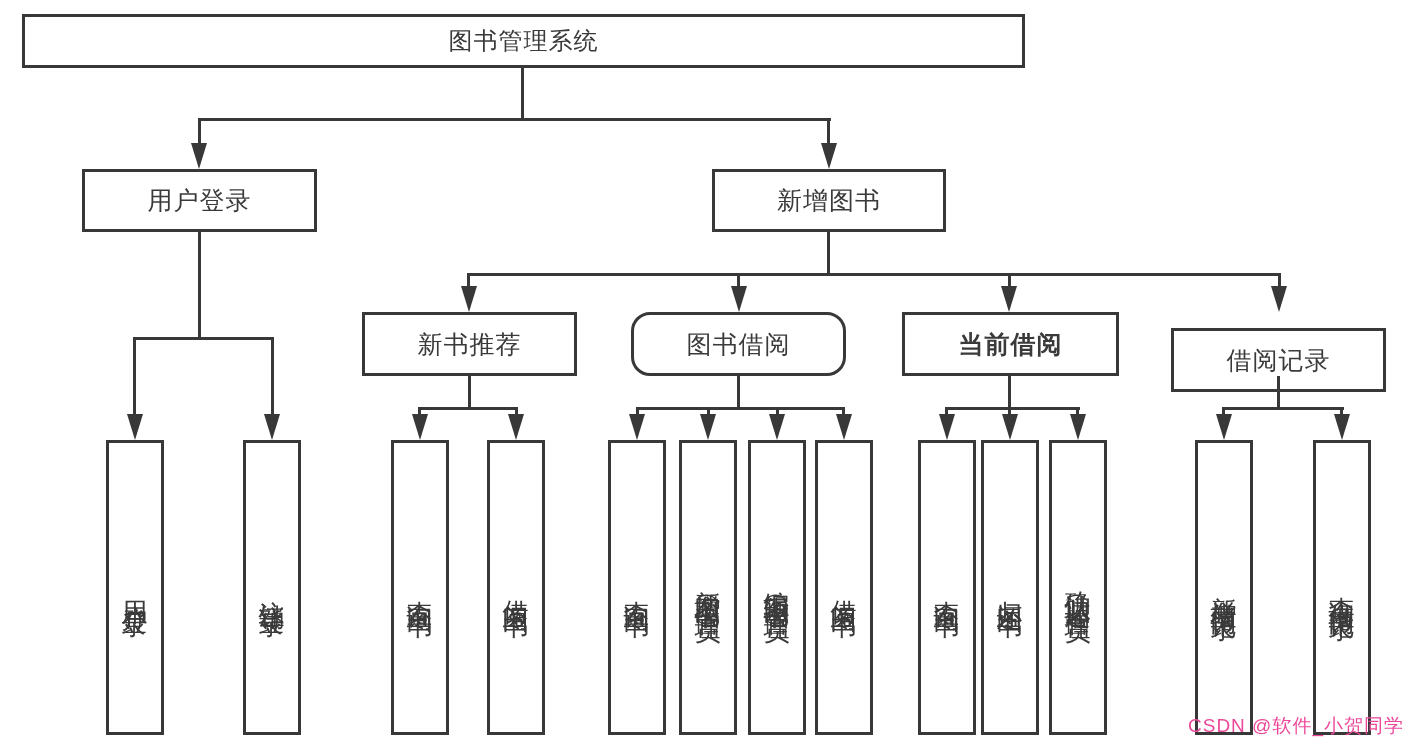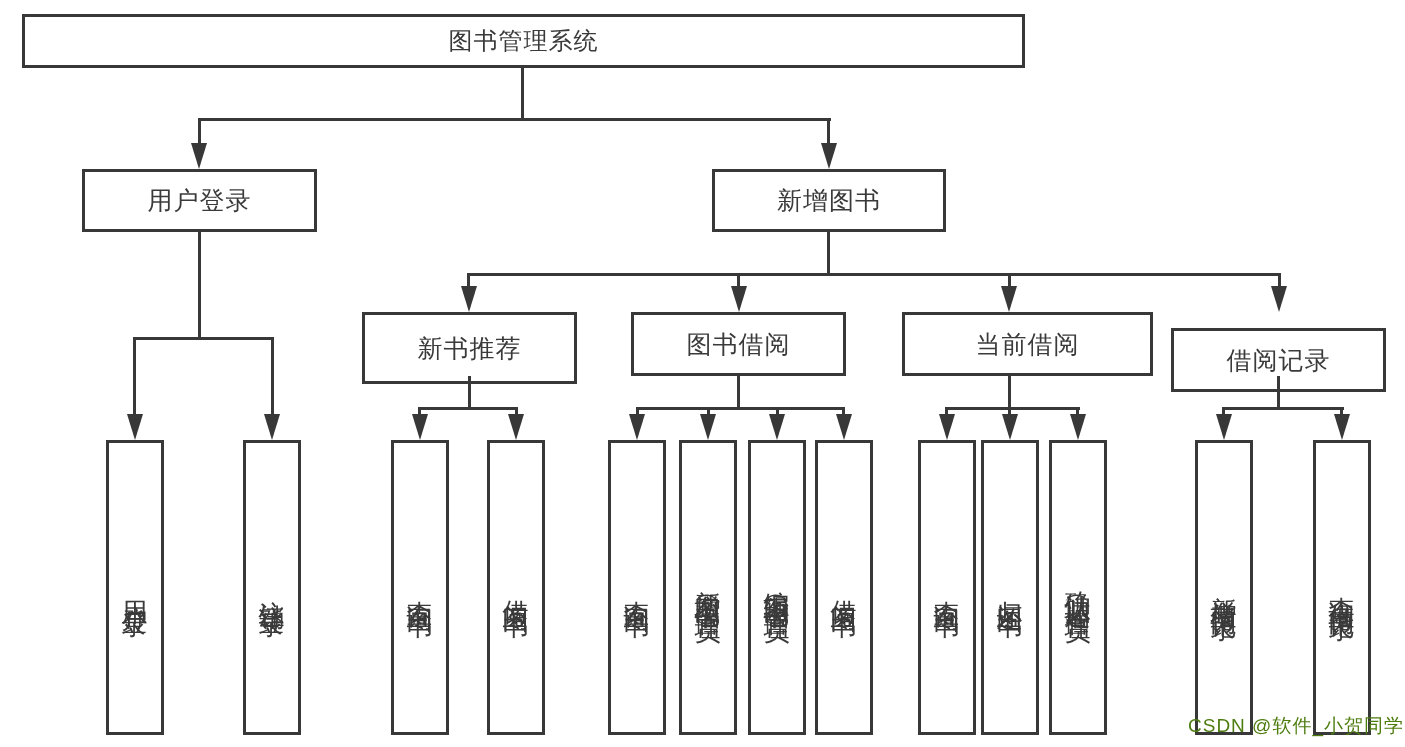--- a/index.html
+++ b/index.html
@@ -43,42 +43,42 @@
     position:absolute;
     width:0;height:0;
     border-left:8px solid transparent;
     border-right:8px solid transparent;
     border-top:26px solid #383838;
   }
   #watermark{
     position:absolute;
     left:1188px;top:713px;
     font-size:19px;
-    color:#4d7c0f;
+    color:#ec4899;
     letter-spacing:1px;
     z-index:5;
     white-space:nowrap;
   }
 </style>
 </head>
 <body>
 
 <div id="stage">
 
   <div class="bh" style="left:22px;top:14px;width:1003px;height:54px;font-size:24px;">图书管理系统</div>
 
   <div class="bh" style="left:82px;top:169px;width:235px;height:63px;">用户登录</div>
 
   <div class="bh" style="left:712px;top:169px;width:234px;height:63px;">新增图书</div>
 
-  <div class="bh" style="left:362px;top:312px;width:215px;height:72px;">新书推荐</div>
+  <div class="bh" style="left:362px;top:312px;width:215px;height:64px;">新书推荐</div>
 
-  <div class="bh" style="left:631px;top:312px;width:215px;height:64px;">图书借阅</div>
+  <div class="bh" style="left:631px;top:312px;width:215px;height:64px;border-radius:19px;">图书借阅</div>
 
-  <div class="bh" style="left:902px;top:312px;width:251px;height:64px;">当前借阅</div>
+  <div class="bh" style="left:902px;top:312px;width:217px;height:64px;font-weight:bold;">当前借阅</div>
 
   <div class="bh" style="left:1171px;top:328px;width:215px;height:64px;">借阅记录</div>
 
   <div class="bv" style="left:106px;">
     <span>用户登录</span>
   </div>
   <div class="bv" style="left:243px;">
     <span>注销登录</span>
   </div>
 

